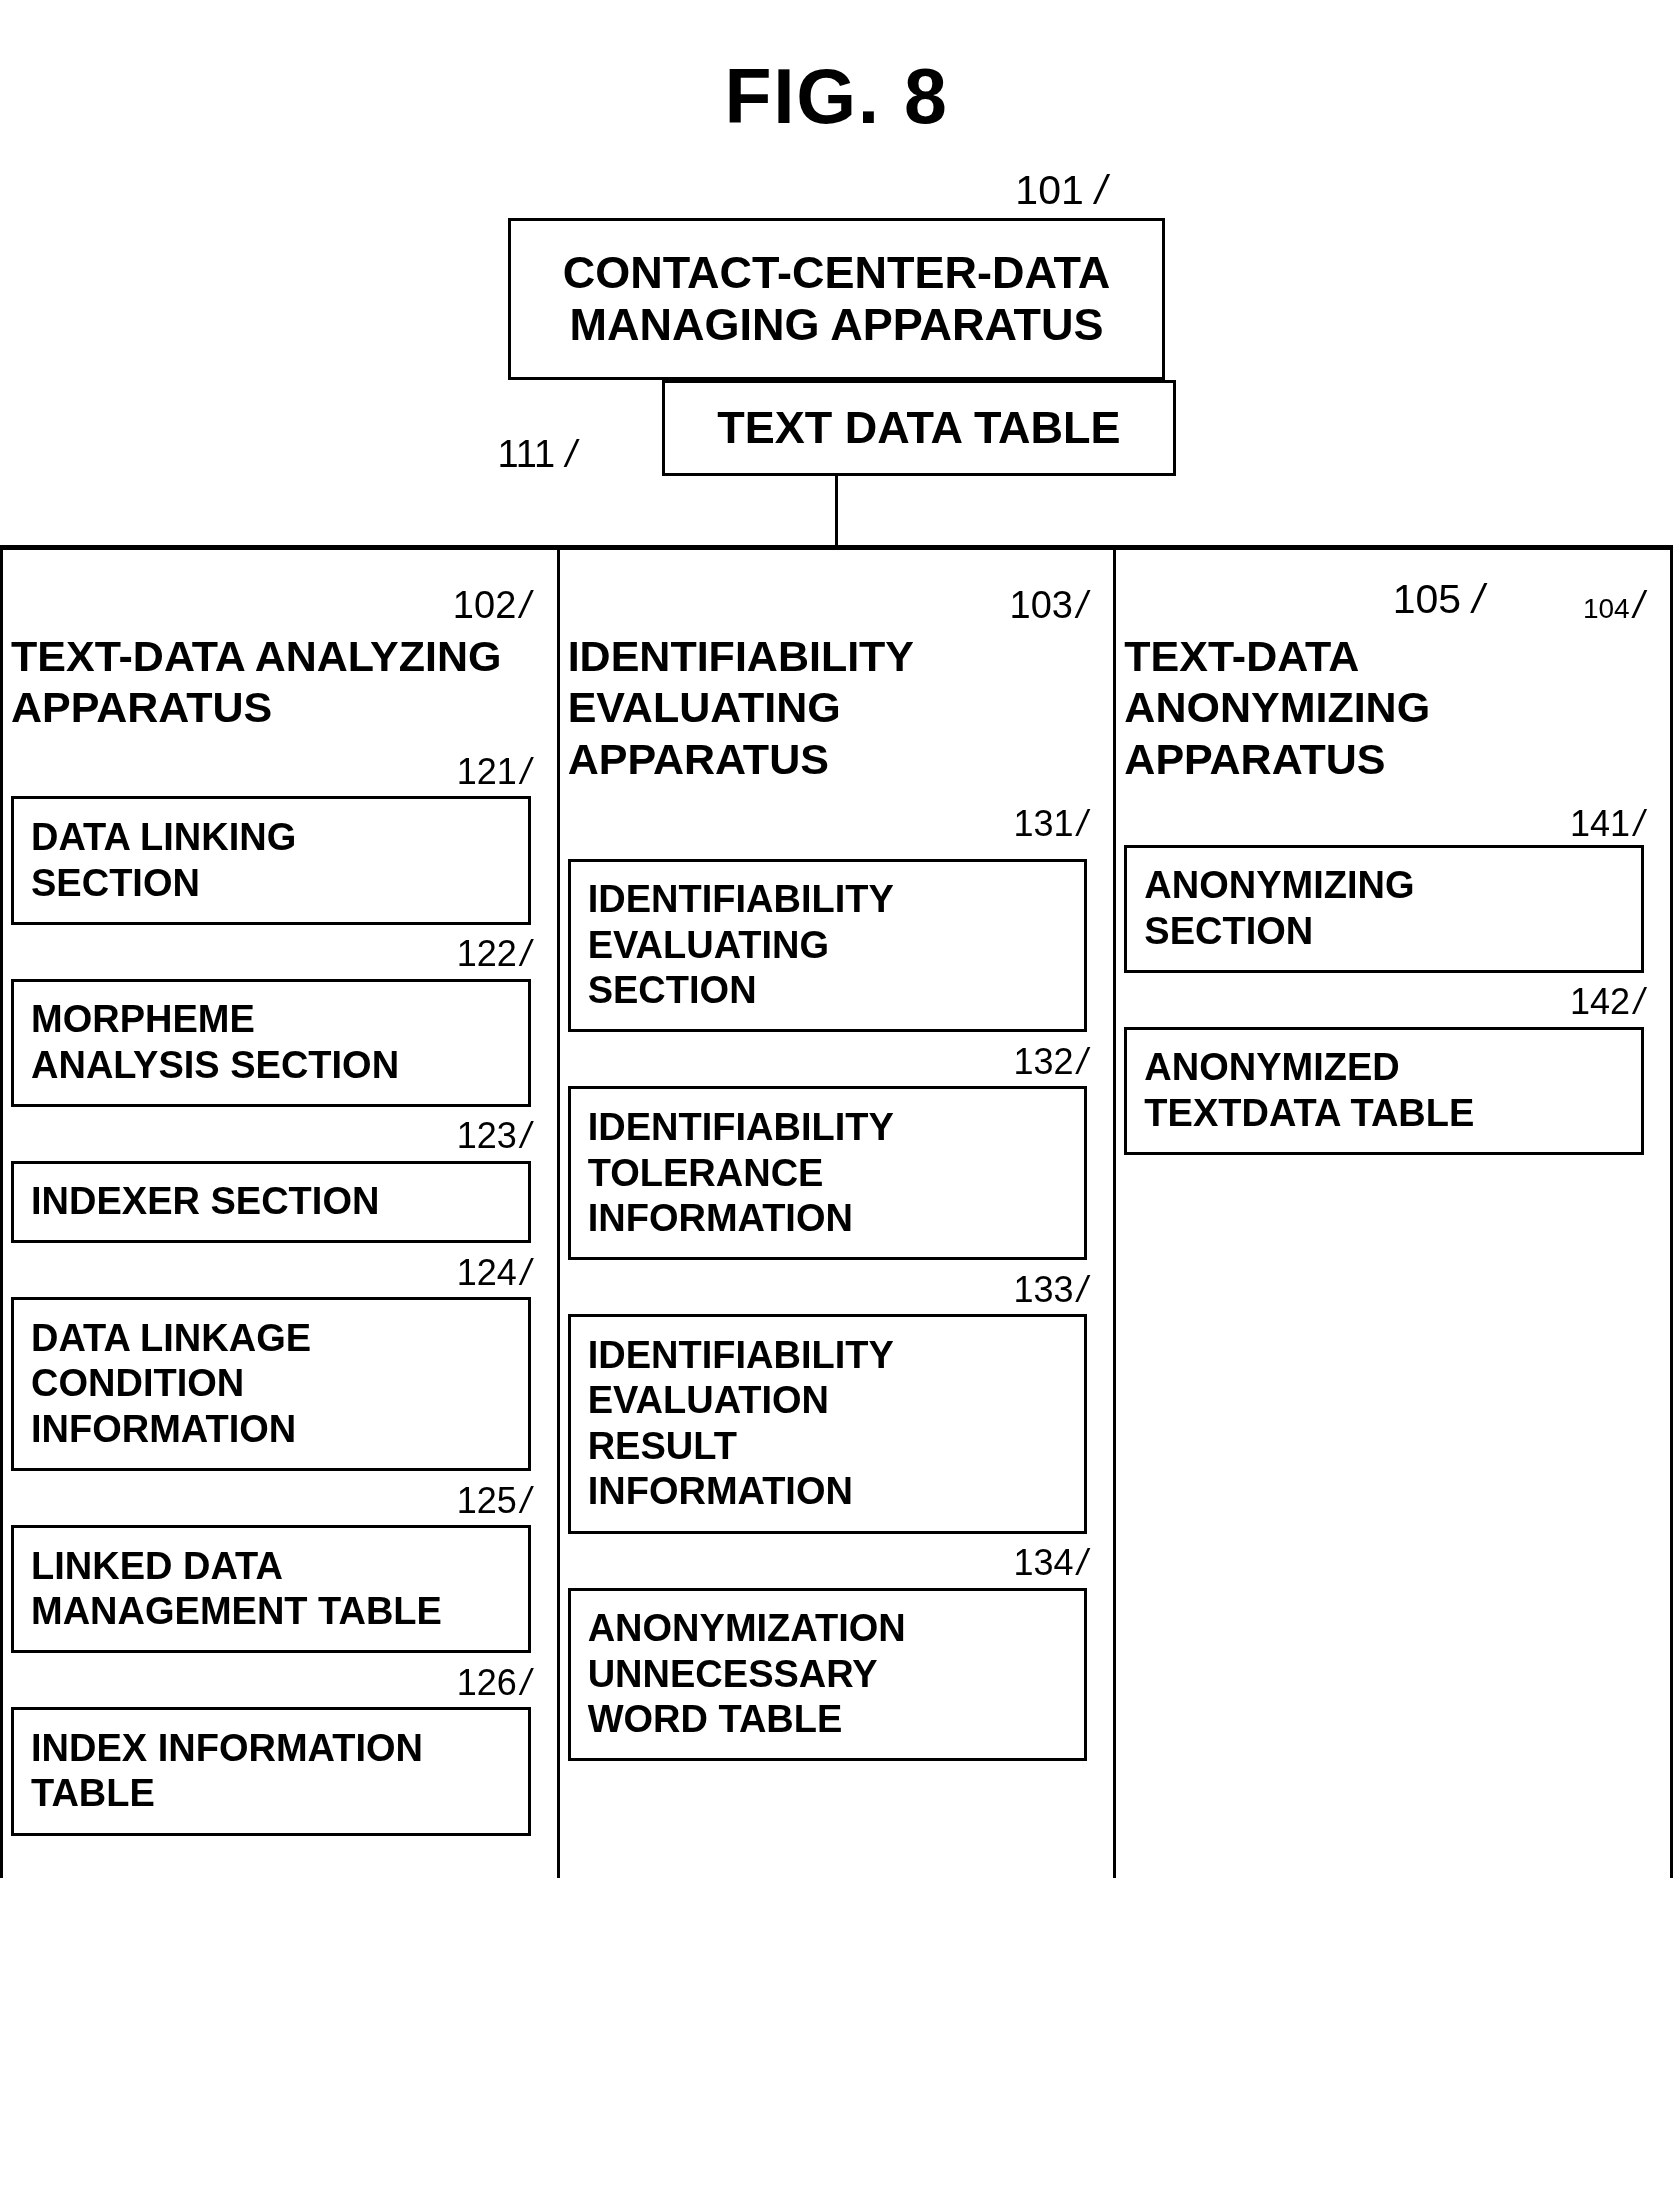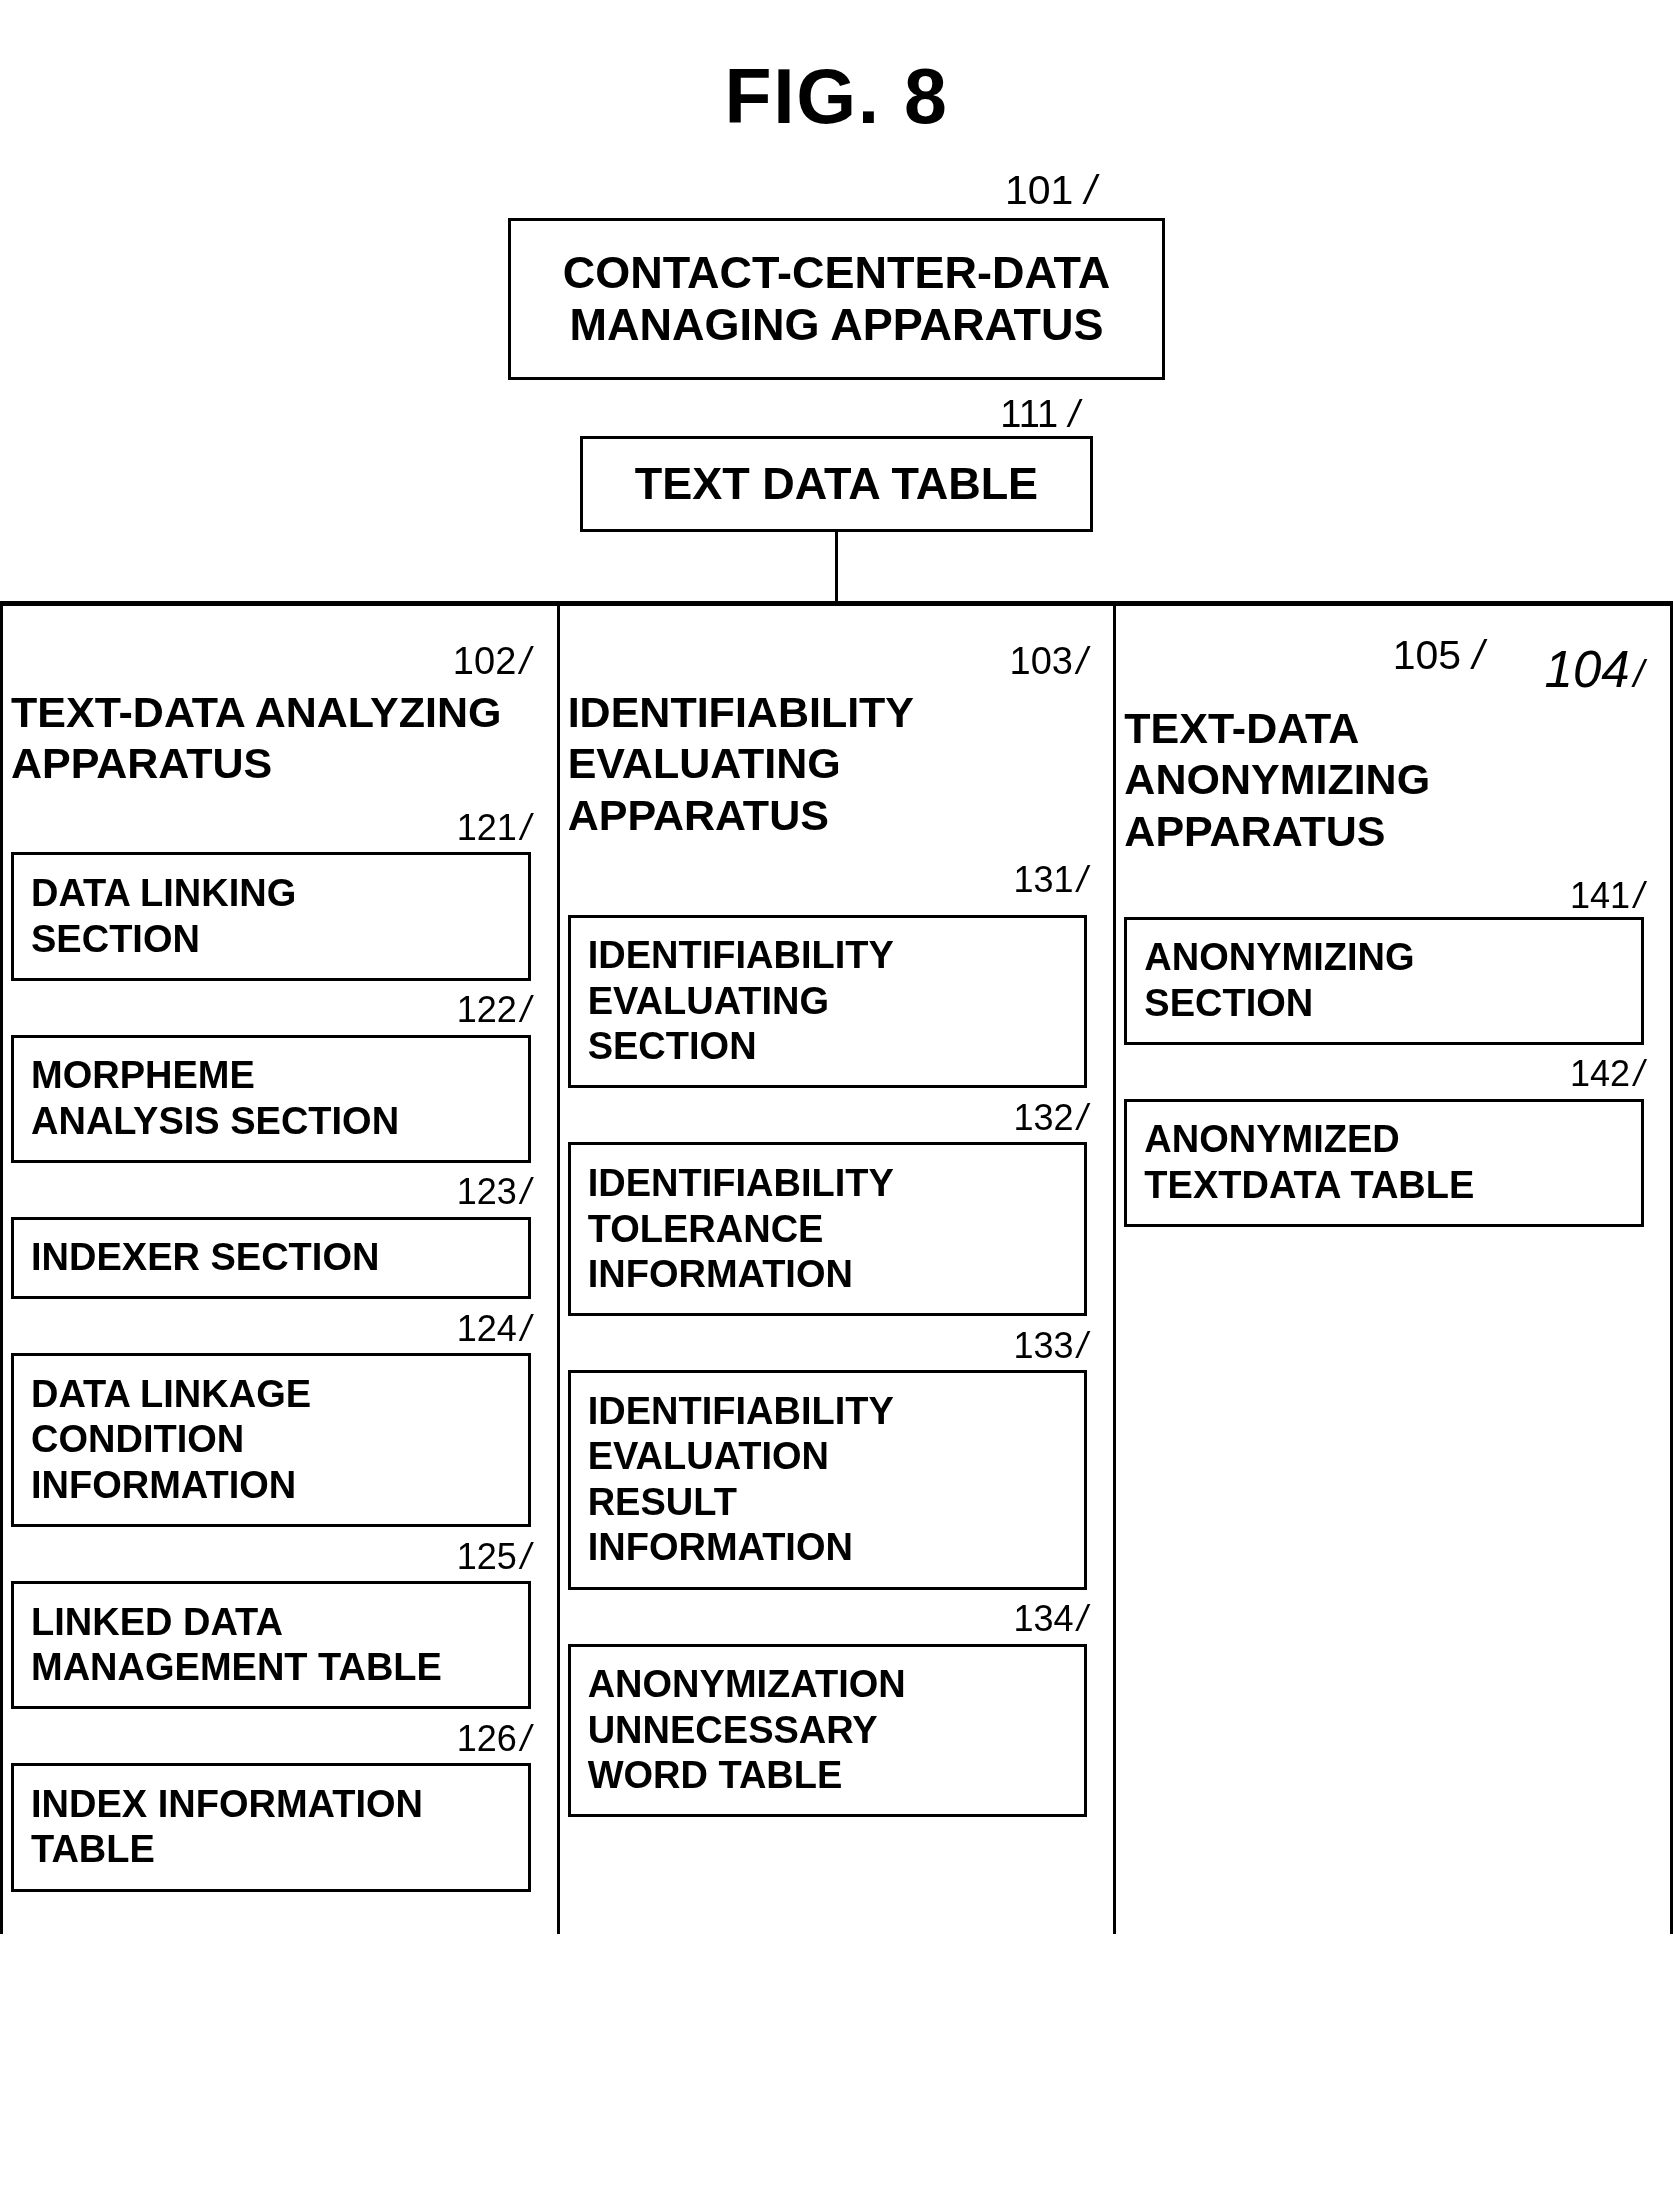--- a/index.html
+++ b/index.html
@@ -120,21 +120,21 @@
     <div style="align-self:flex-end; margin-right:69px; font-size:41px; margin-bottom:4.3px;">
       <span>101</span>
       <span style="font-size:41px; font-style:italic;">/</span>
     </div>
 
     <div class="main-box">
       <span style="white-space:pre-line;">CONTACT-CENTER-DATA
 MANAGING APPARATUS</span>
     </div>
 
-    <div style="display:flex; flex-direction:column; align-items:center; width:100%;">
+    <div style="display:flex; flex-direction:row; align-items:center; width:100%;">
 
       <div style="align-self:flex-end; margin-right:86px; margin-top:13px; font-size:38px;">
         <span>111</span>
         <span style="font-size:38px; font-style:italic;">/</span>
       </div>
 
       <div class="inner-box">
         <span>TEXT DATA TABLE</span>
       </div>
     </div>
@@ -262,21 +262,21 @@
     </div>
     <div class="col-inner-box">
       <span style="white-space:pre-line;">ANONYMIZATION
 UNNECESSARY
 WORD TABLE</span>
     </div>
   </div>
 
   <div class="column" style="border-right: 3.4px solid #000;">
     <div style="text-align:right; margin-bottom:4.3px;">
-      <span style="font-size:51px;font-style:italic;">104</span>
+      <span style="font-size:28px;">104</span>
       <span style="font-style:italic; font-size:38px;">/</span>
     </div>
     <div class="column-title" style="white-space:pre-line;">TEXT-DATA
 ANONYMIZING
 APPARATUS</div>
 
     <div style="margin-top:8.6px; text-align:right; margin-bottom:0;">
       <span style="font-size:36px;">141</span>
       <span style="font-style:italic; font-size:36px;">/</span>
     </div>

